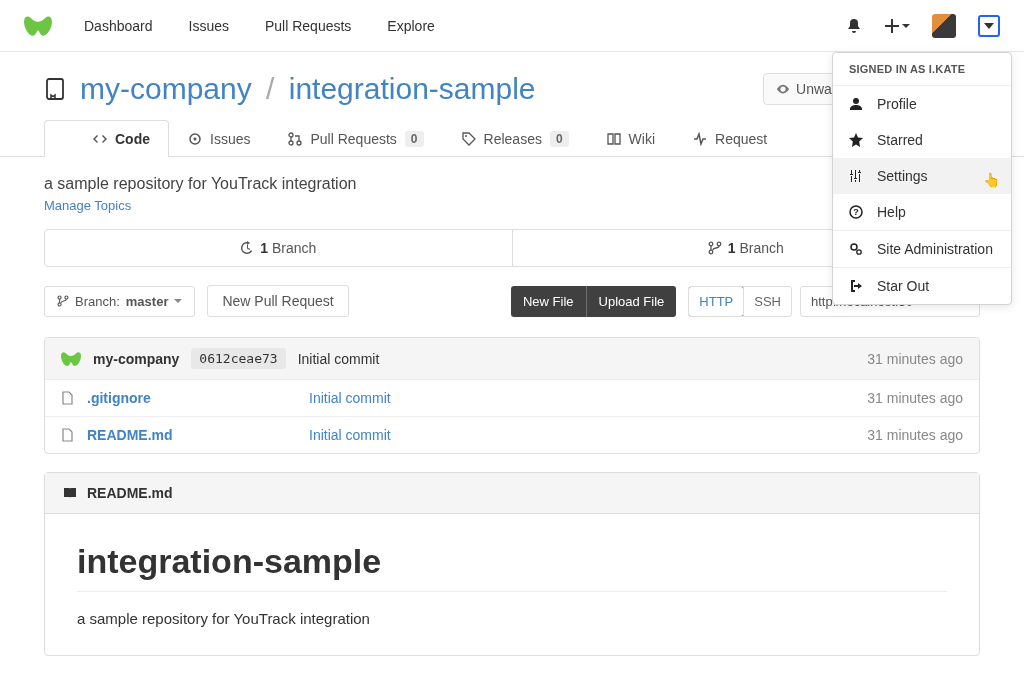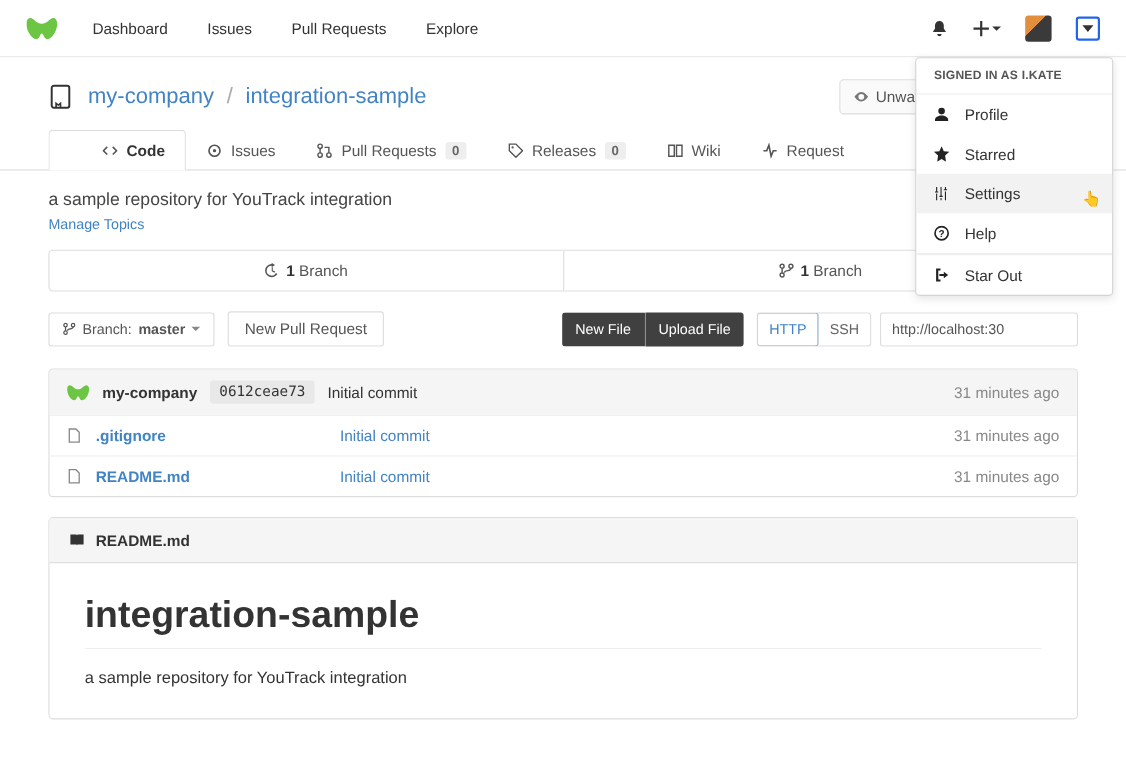--- a/index.html
+++ b/index.html
@@ -23,21 +23,21 @@
   .dd-header { padding: 10px 16px; font-size: 11px; font-weight: 700; color: #555; letter-spacing: 0.2px; border-bottom: 1px solid #eee; }
   .dd-item { display: flex; align-items: center; gap: 14px; padding: 10px 16px; color: #333; font-size: 14px; cursor: pointer; }
   .dd-item:hover, .dd-item.hovered { background: #f2f2f2; }
   .dd-sep { border-top: 1px solid #eee; }
   .dd-icon { width: 14px; height: 14px; fill: #222; flex-shrink: 0; }
   .cursor { position: absolute; bottom: 6px; right: 10px; font-size: 14px; pointer-events: none; }
 
   
   .repo-head { padding: 20px 44px 0 44px; display: flex; align-items: center; }
   .book-icon { width: 24px; height: 24px; margin-right: 12px; }
-  .breadcrumb { font-size: 20px; color: #4183c4; font-weight: 400; }
+  .breadcrumb { font-size: 30px; color: #4183c4; font-weight: 400; }
   .breadcrumb .sep { color: #aaa; margin: 0 6px; }
   .repo-actions { margin-left: auto; display: flex; gap: 8px; }
   .btn-group { display: flex; }
   .btn { display: flex; align-items: center; gap: 6px; padding: 7px 12px; border: 1px solid #ddd; background: #fafafa; font-size: 14px; color: #555; cursor: pointer; }
   .btn.first { border-radius: 4px 0 0 4px; }
   .btn.count { background: #fff; border-left: none; border-radius: 0 4px 4px 0; font-weight: 600; color: #333; padding: 7px 14px; }
   .btn.solo { border-radius: 4px; }
 
   
   .tabs { padding: 14px 44px 0 44px; border-bottom: 1px solid #ddd; display: flex; gap: 0; }
@@ -142,20 +142,27 @@
       <span class="cursor">👆</span>
     </div>
     <div class="dd-item">
       <svg class="dd-icon" viewBox="0 0 14 14">
           <circle cx="7" cy="7" r="6" fill="none" stroke="#222" stroke-width="1.5"></circle>
           <text x="7" y="10" text-anchor="middle" font-size="9" fill="#222" font-weight="bold">?</text>
         </svg>
       <span>Help</span>
     </div>
     <div class="dd-sep"></div>
+    <div class="dd-item">
+      <svg class="dd-icon" viewBox="0 0 14 14">
+          <circle cx="5" cy="5" r="3" fill="none" stroke="#222" stroke-width="1.5"></circle>
+          <circle cx="10" cy="10" r="2.2" fill="none" stroke="#222" stroke-width="1.3"></circle>
+        </svg>
+      <span>Site Administration</span>
+    </div>
     <div class="dd-sep"></div>
     <div class="dd-item">
       <svg class="dd-icon" viewBox="0 0 14 14">
           <path d="M6 1H2v12h4v-2H4V3h2zM9 4l4 3-4 3V8H5V6h4z"></path>
         </svg>
       <span>Star Out</span>
     </div>
   </div>
 </div>
 

